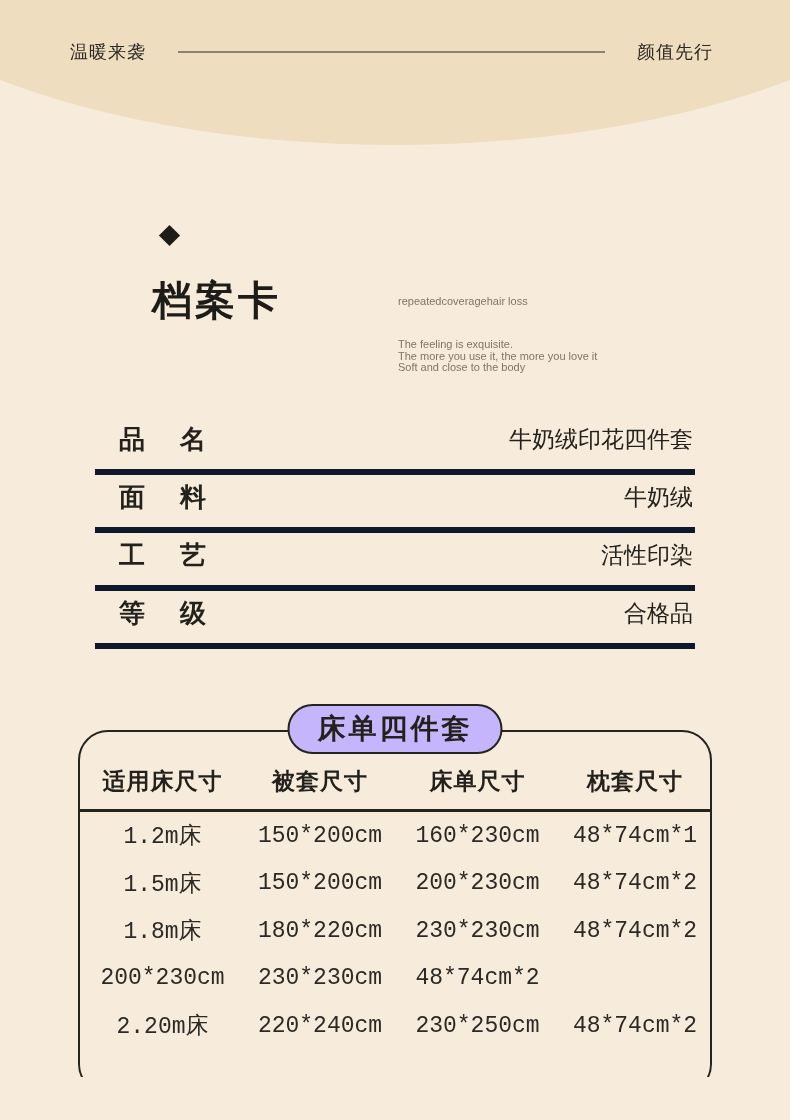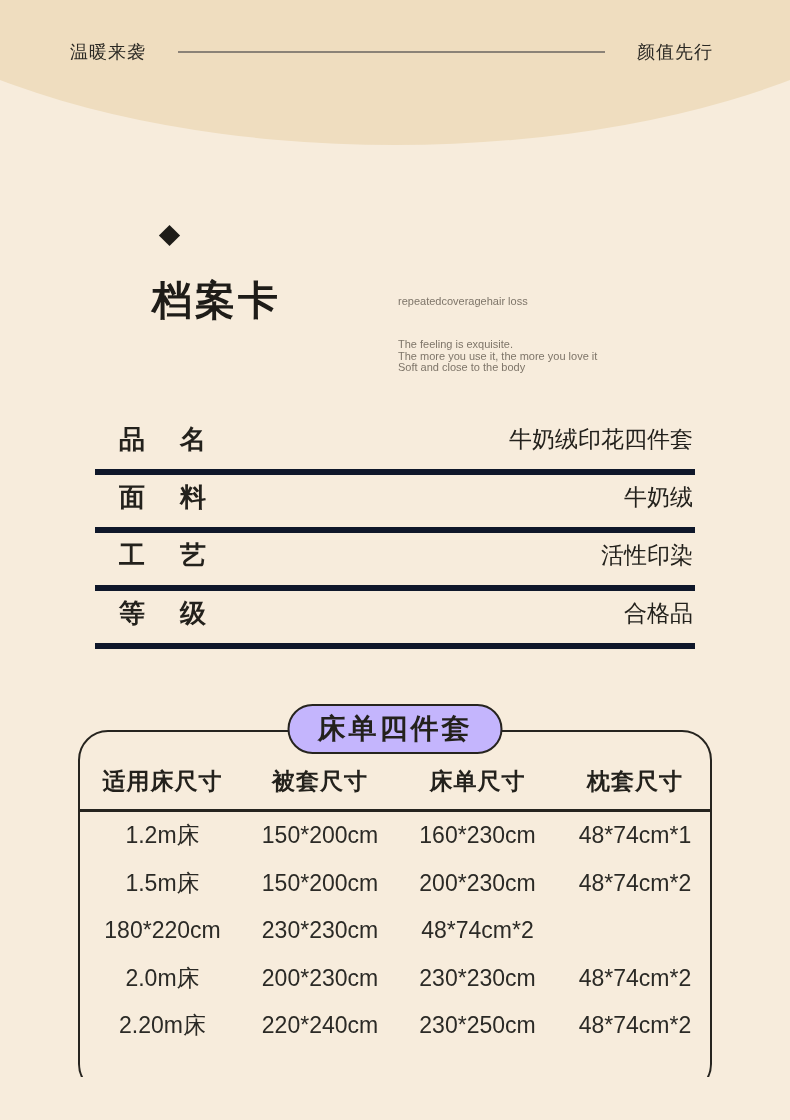--- a/index.html
+++ b/index.html
@@ -125,20 +125,21 @@
   
   .size-box {
     position: absolute;
     left: 78px;
     top: 730px;
     width: 634px;
     height: 364px;
     border: 2px solid #26241f;
     border-radius: 30px;
     z-index: 1;
+    font-family: Liberation Mono, monospace;
   }
   .size-badge {
     position: absolute;
     left: 50%;
     transform: translateX(-50%);
     top: 704px;
     height: 50px;
     padding: 0 28px;
     background: #c4b5fd;
     border: 2px solid #26241f;
@@ -255,27 +256,27 @@
         </div>
 
         <div class="size-row">
           <span class="cell">1.5m床</span>
           <span class="cell">150*200cm</span>
           <span class="cell">200*230cm</span>
           <span class="cell">48*74cm*2</span>
         </div>
 
         <div class="size-row">
+          <span class="cell">1.8m床</span>
           <span class="cell">180*220cm</span>
           <span class="cell">230*230cm</span>
           <span class="cell">48*74cm*2</span>
         </div>
 
         <div class="size-row">
-          <span class="cell">2.0m床</span>
           <span class="cell">200*230cm</span>
           <span class="cell">230*230cm</span>
           <span class="cell">48*74cm*2</span>
         </div>
 
         <div class="size-row">
           <span class="cell">2.20m床</span>
           <span class="cell">220*240cm</span>
           <span class="cell">230*250cm</span>
           <span class="cell">48*74cm*2</span>

